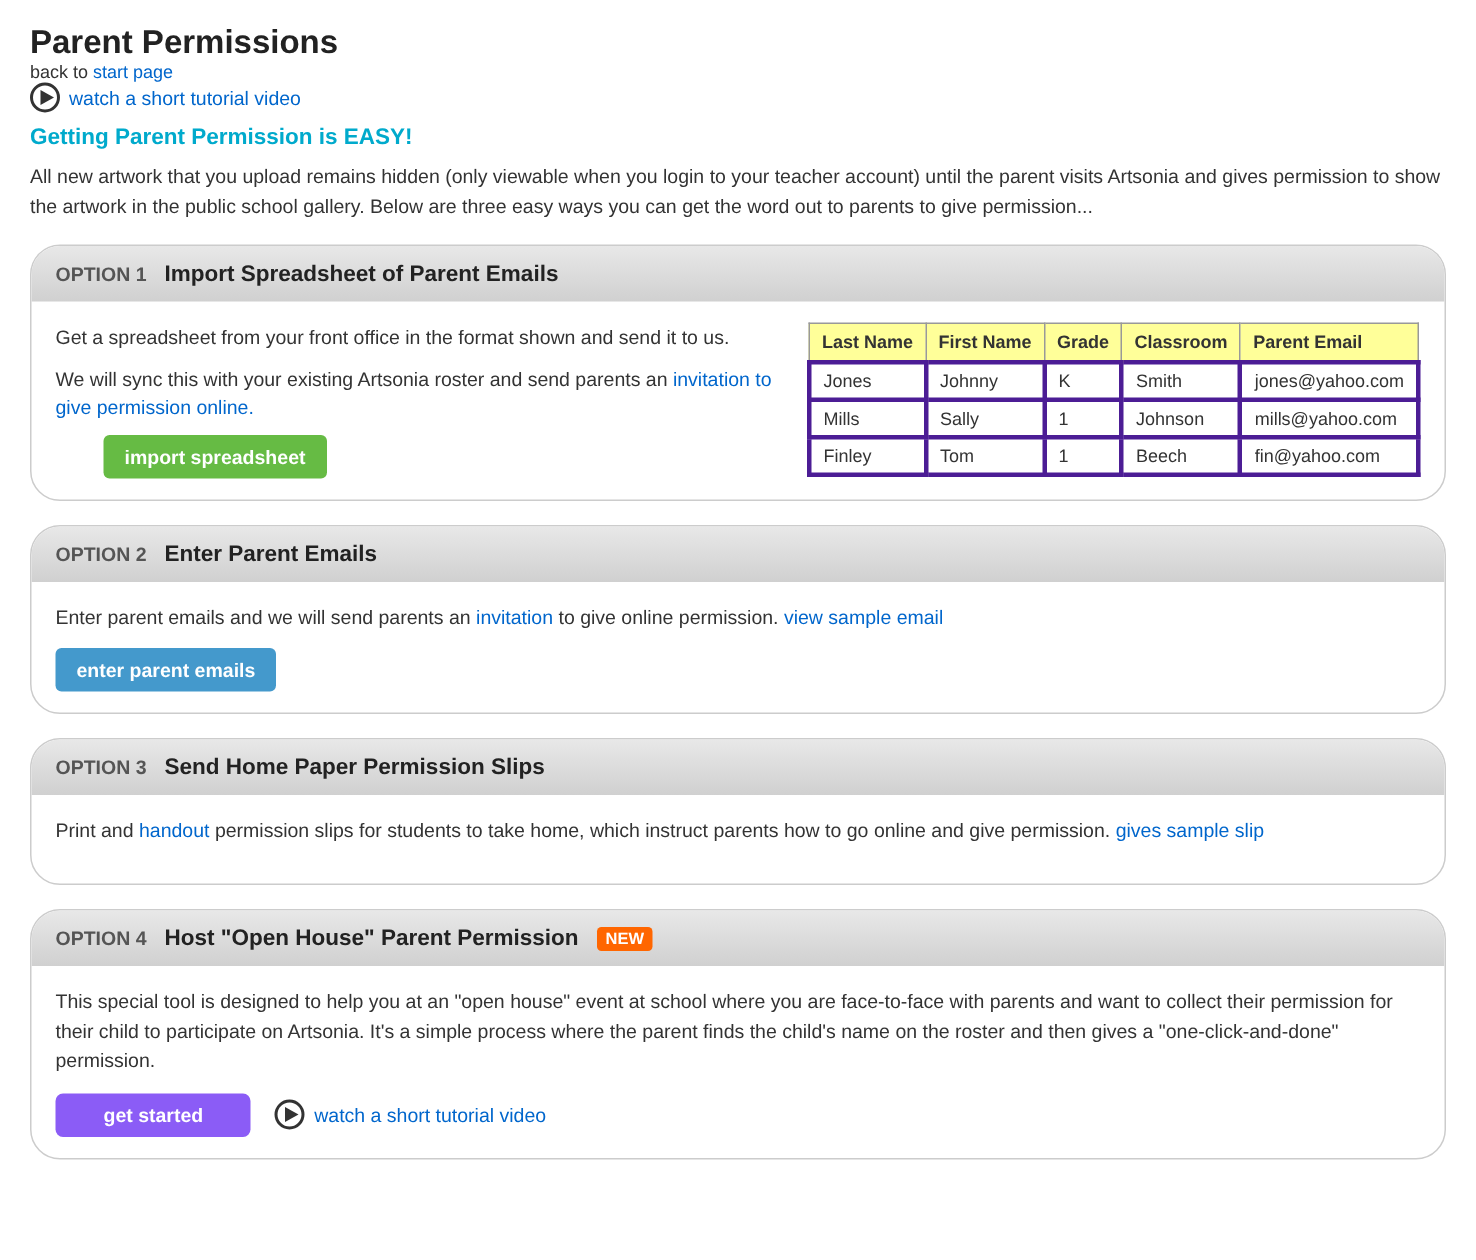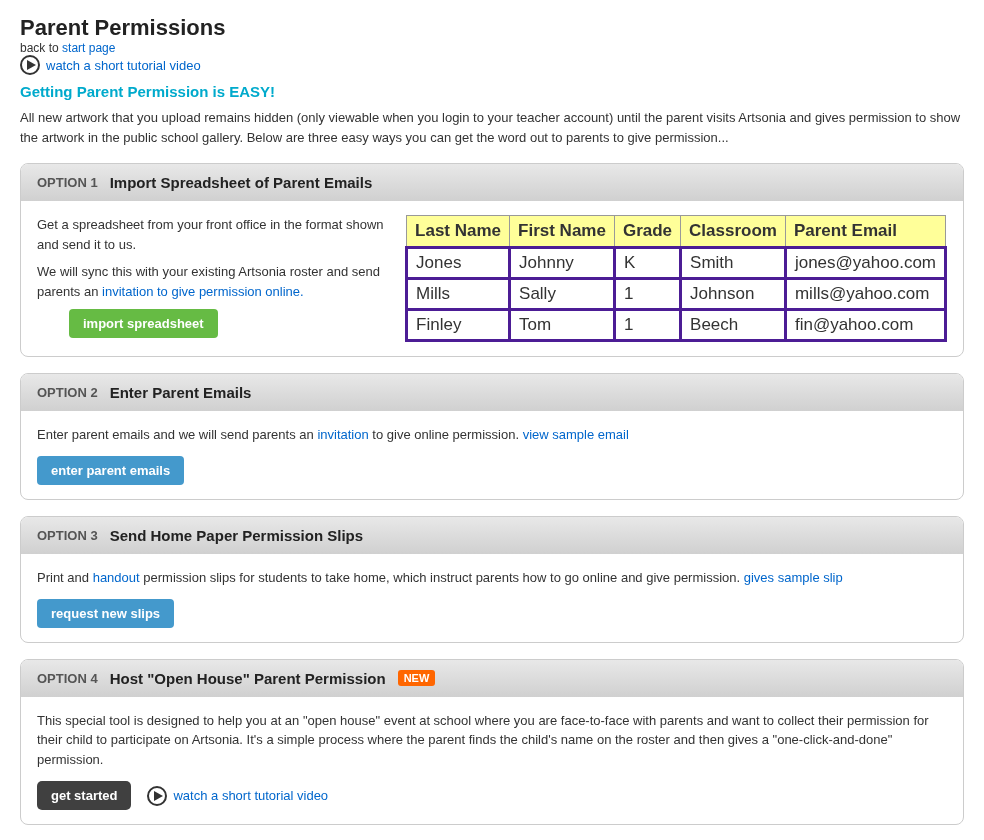--- a/index.html
+++ b/index.html
@@ -22,21 +22,21 @@
     .play-icon { width: 20px; height: 20px; border: 2px solid #333; border-radius: 50%; display: flex; align-items: center; justify-content: center; flex-shrink: 0; }
     .play-triangle { width: 0; height: 0; border-top: 5px solid transparent; border-bottom: 5px solid transparent; border-left: 9px solid #333; margin-left: 2px; }
 
     
     .easy-heading { color: #00aacc; font-size: 15px; font-weight: bold; margin-bottom: 8px; }
 
     
     .intro-text { font-size: 13px; line-height: 1.5; margin-bottom: 16px; }
 
     
-    .option-box { border: 1px solid #ccc; border-radius: 8px; margin-bottom: 16px; overflow: hidden; }
+    .option-box { border: 1px solid #ccc; border-radius: 20px; margin-bottom: 16px; overflow: hidden; }
     .option-header {
       background: linear-gradient(to bottom, #e8e8e8, #d0d0d0);
       padding: 10px 16px;
       display: flex;
       align-items: center;
       gap: 12px;
     }
     .option-label {
       font-weight: bold;
       font-size: 13px;
@@ -48,21 +48,21 @@
       color: #222;
     }
     .option-content { padding: 14px 16px; }
 
     
     .option1-layout { display: flex; gap: 20px; align-items: flex-start; }
     .option1-text { flex: 1; }
     .option1-text p { margin-bottom: 8px; line-height: 1.5; }
 
     
-    .spreadsheet-table { border-collapse: collapse; font-size: 17px; }
+    .spreadsheet-table { border-collapse: collapse; font-size: 12px; }
     .spreadsheet-table th {
       background: #ffff99;
       border: 1px solid #999;
       padding: 5px 8px;
       font-weight: bold;
       text-align: left;
       color: #333;
     }
     .spreadsheet-table td {
       border: 3px solid #4c1d95;
@@ -86,24 +86,24 @@
       background: #4499cc;
       color: #fff;
       border: none;
       padding: 7px 14px;
       border-radius: 4px;
       font-size: 13px;
       cursor: pointer;
       font-weight: bold;
     }
     .btn-dark-blue {
-      background: #404040;
+      background: #8b5cf6;
       color: #fff;
       border: none;
-      padding: 7px 14px;
+      padding: 7px 32px;
       border-radius: 5px;
       font-size: 13px;
       cursor: pointer;
       font-weight: bold;
     }
 
     
     .new-badge {
       background: #ff6600;
       color: #fff;
@@ -215,21 +215,20 @@
 
 <div class="option-box">
   <div class="option-header">
     <span class="option-label">OPTION 3</span>
     <span class="option-title">Send Home Paper Permission Slips</span>
   </div>
   <div class="option-content">
     <p class="option3-text">
       Print and <a href="#">handout</a> permission slips for students to take home, which instruct parents how to go online and give permission. <a href="#">gives sample slip</a>
     </p>
-    <button class="btn-blue">request new slips</button>
   </div>
 </div>
 
 <div class="option-box">
   <div class="option-header">
     <span class="option-label">OPTION 4</span>
     <span class="option-title">Host "Open House" Parent Permission</span>
     <span class="new-badge">NEW</span>
   </div>
   <div class="option-content">

